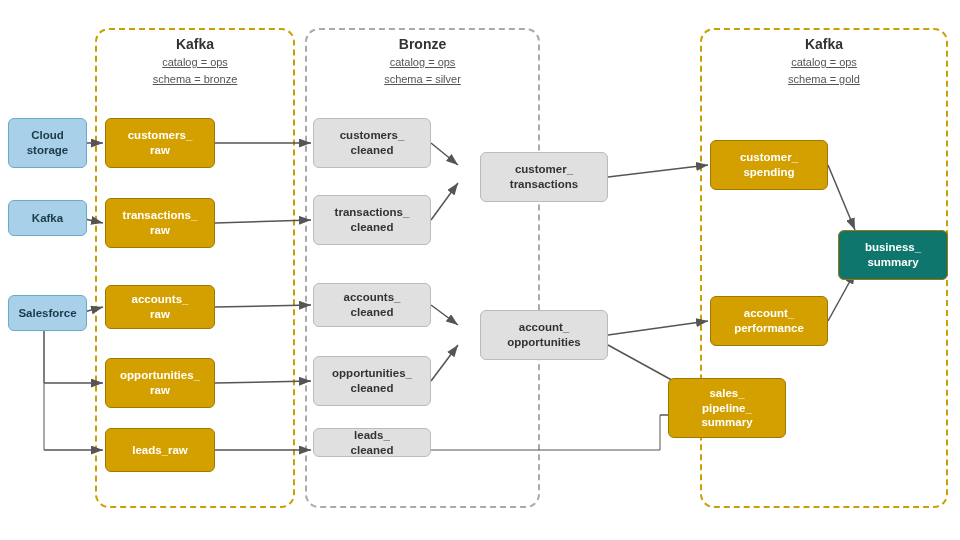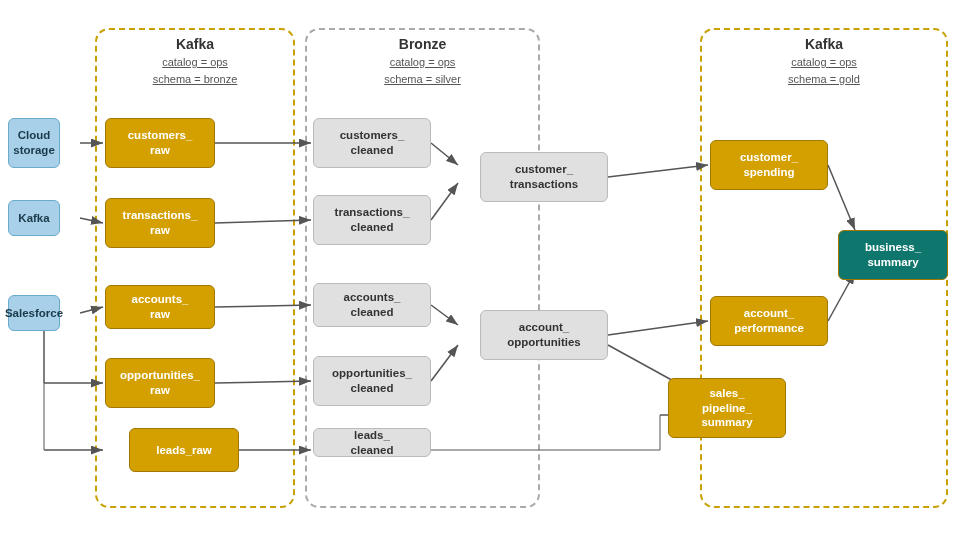--- a/index.html
+++ b/index.html
@@ -70,21 +70,21 @@
       font-size: 11.5px;
       font-weight: bold;
       line-height: 1.3;
       z-index: 2;
       padding: 4px 6px;
     }
     .node-source {
       background: #a8d0e8;
       border: 1.5px solid #6aabcc;
       color: #1a3a4a;
-      width: 52px;
+      width: 79px;
     }
     .node-bronze {
       background: #d4a000;
       border: 1.5px solid #a07800;
       color: #fff;
       width: 110px;
     }
     .node-silver {
       background: #e0e0e0;
       border: 1.5px solid #bbb;
@@ -123,21 +123,21 @@
   </div>
 
   <div class="node node-source" style="left:8px; top:118px; height:50px;">Cloud<br>storage</div>
   <div class="node node-source" style="left:8px; top:295px; height:36px;">Salesforce</div>
   <div class="node node-source" style="left:8px; top:200px; height:36px;">Kafka</div>
 
   <div class="node node-bronze" style="left:105px; top:118px; height:50px;">customers_<br>raw</div>
   <div class="node node-bronze" style="left:105px; top:198px; height:50px;">transactions_<br>raw</div>
   <div class="node node-bronze" style="left:105px; top:285px; height:44px;">accounts_<br>raw</div>
   <div class="node node-bronze" style="left:105px; top:358px; height:50px;">opportunities_<br>raw</div>
-  <div class="node node-bronze" style="left:105px; top:428px; height:44px;margin-left:24px;">leads_raw</div>
+  <div class="node node-bronze" style="left:105px; top:428px; height:44px;">leads_raw</div>
 
   <div class="node node-silver" style="left:313px; top:118px; height:50px;">customers_<br>cleaned</div>
   <div class="node node-silver" style="left:313px; top:195px; height:50px;">transactions_<br>cleaned</div>
   <div class="node node-silver" style="left:313px; top:283px; height:44px;">accounts_<br>cleaned</div>
   <div class="node node-silver" style="left:313px; top:356px; height:50px;">opportunities_<br>cleaned</div>
   <div class="node node-silver" style="left:313px; top:428px; height:29px;">leads_<br>cleaned</div>
 
   <div class="node node-silver" style="left:480px; top:152px; height:50px; width:128px;">customer_<br>transactions</div>
   <div class="node node-silver" style="left:480px; top:310px; height:50px; width:128px;">account_<br>opportunities</div>
 

